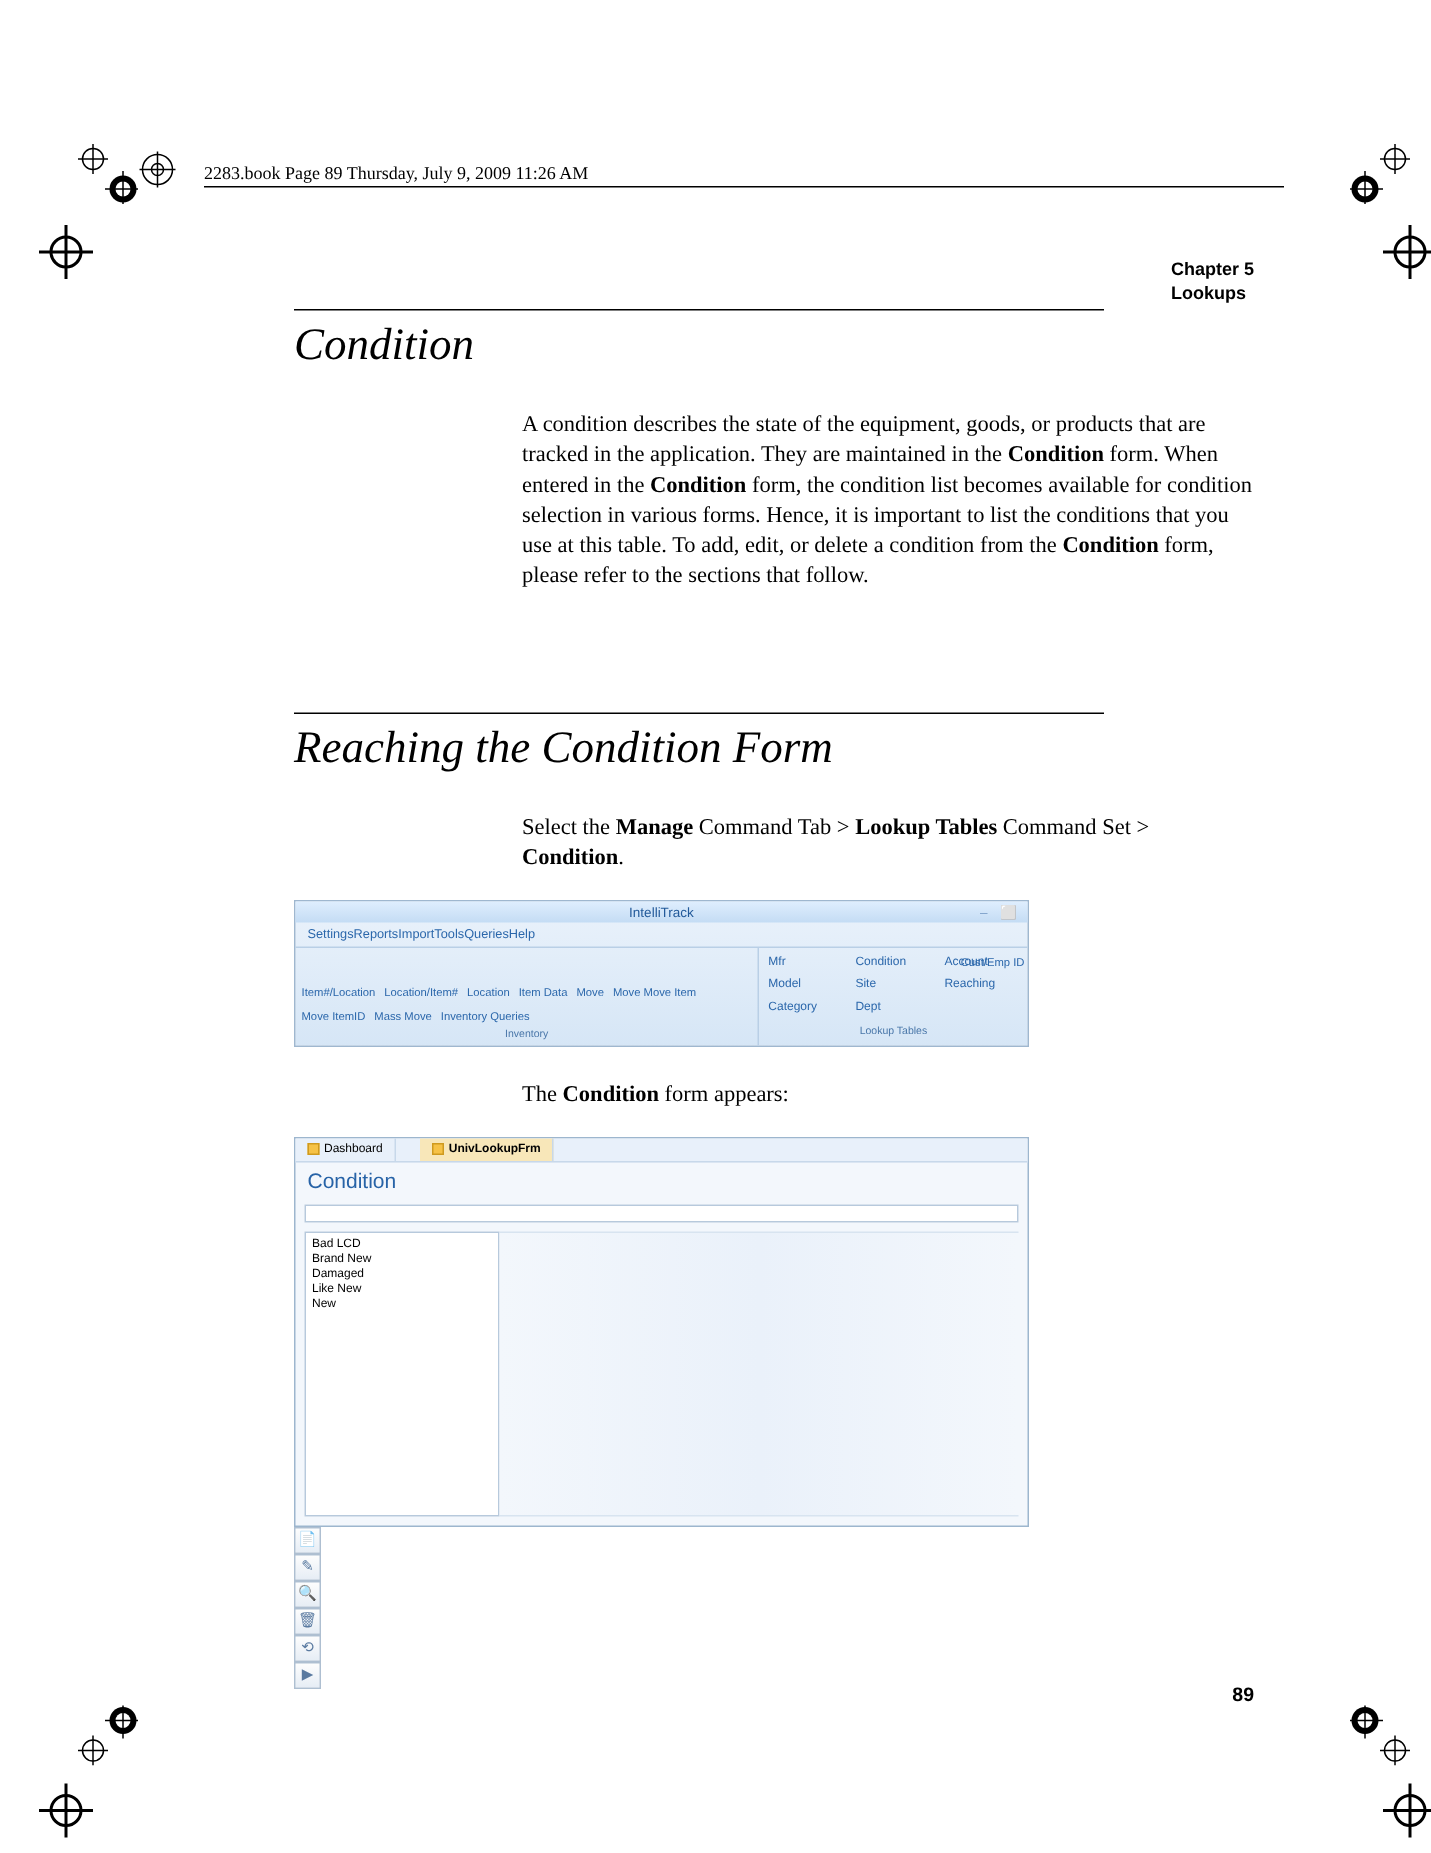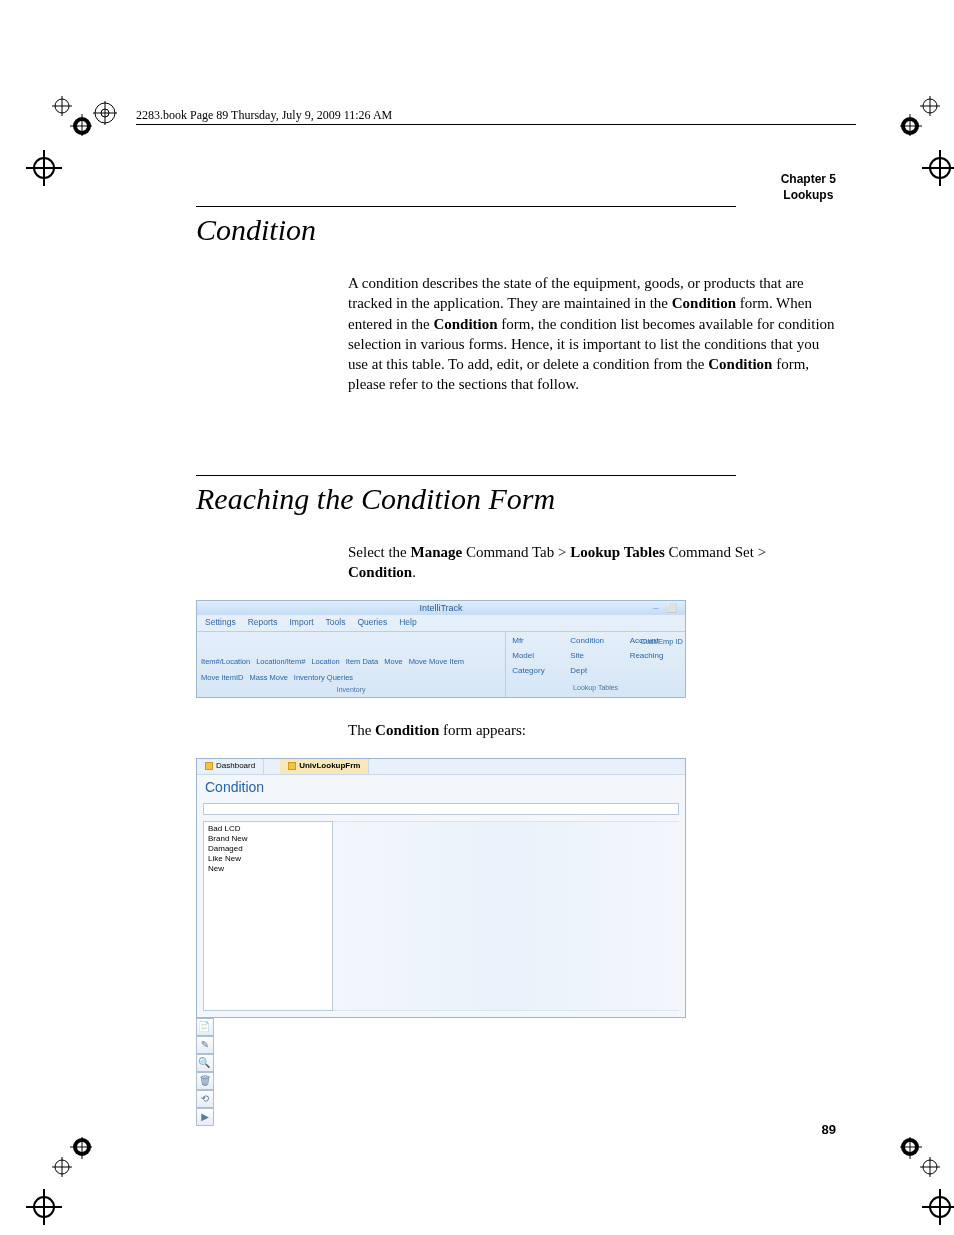--- a/index.html
+++ b/index.html
@@ -34,21 +34,21 @@
   }
   .slug-ornament {
     position: absolute;
     left: 90px;
     top: 98px;
   }
   .chapter-head {
     position: absolute;
     right: 118px;
     top: 172px;
-    text-align: center;
+    text-align: left;
     font-family: Arial, Helvetica, sans-serif;
     font-size: 12px;
     font-weight: bold;
     line-height: 1.3;
   }
   .content {
     position: absolute;
     left: 196px;
     top: 206px;
     width: 640px;
@@ -97,21 +97,20 @@
   }
   .ribbon-titlebar .winbtns {
     position: absolute;
     right: 4px; top: 1px;
     color: #7ca0c8;
     letter-spacing: 3px;
     font-size: 9px;
   }
   .ribbon-tabs {
     display: flex;
-    gap: 12px;
     padding: 2px 8px;
     color: #2b67ab;
     font-size: 8.5px;
     border-bottom: 1px solid #b9cfe6;
   }
   .ribbon-body {
     display: flex;
     align-items: stretch;
   }
   .ribbon-group {

